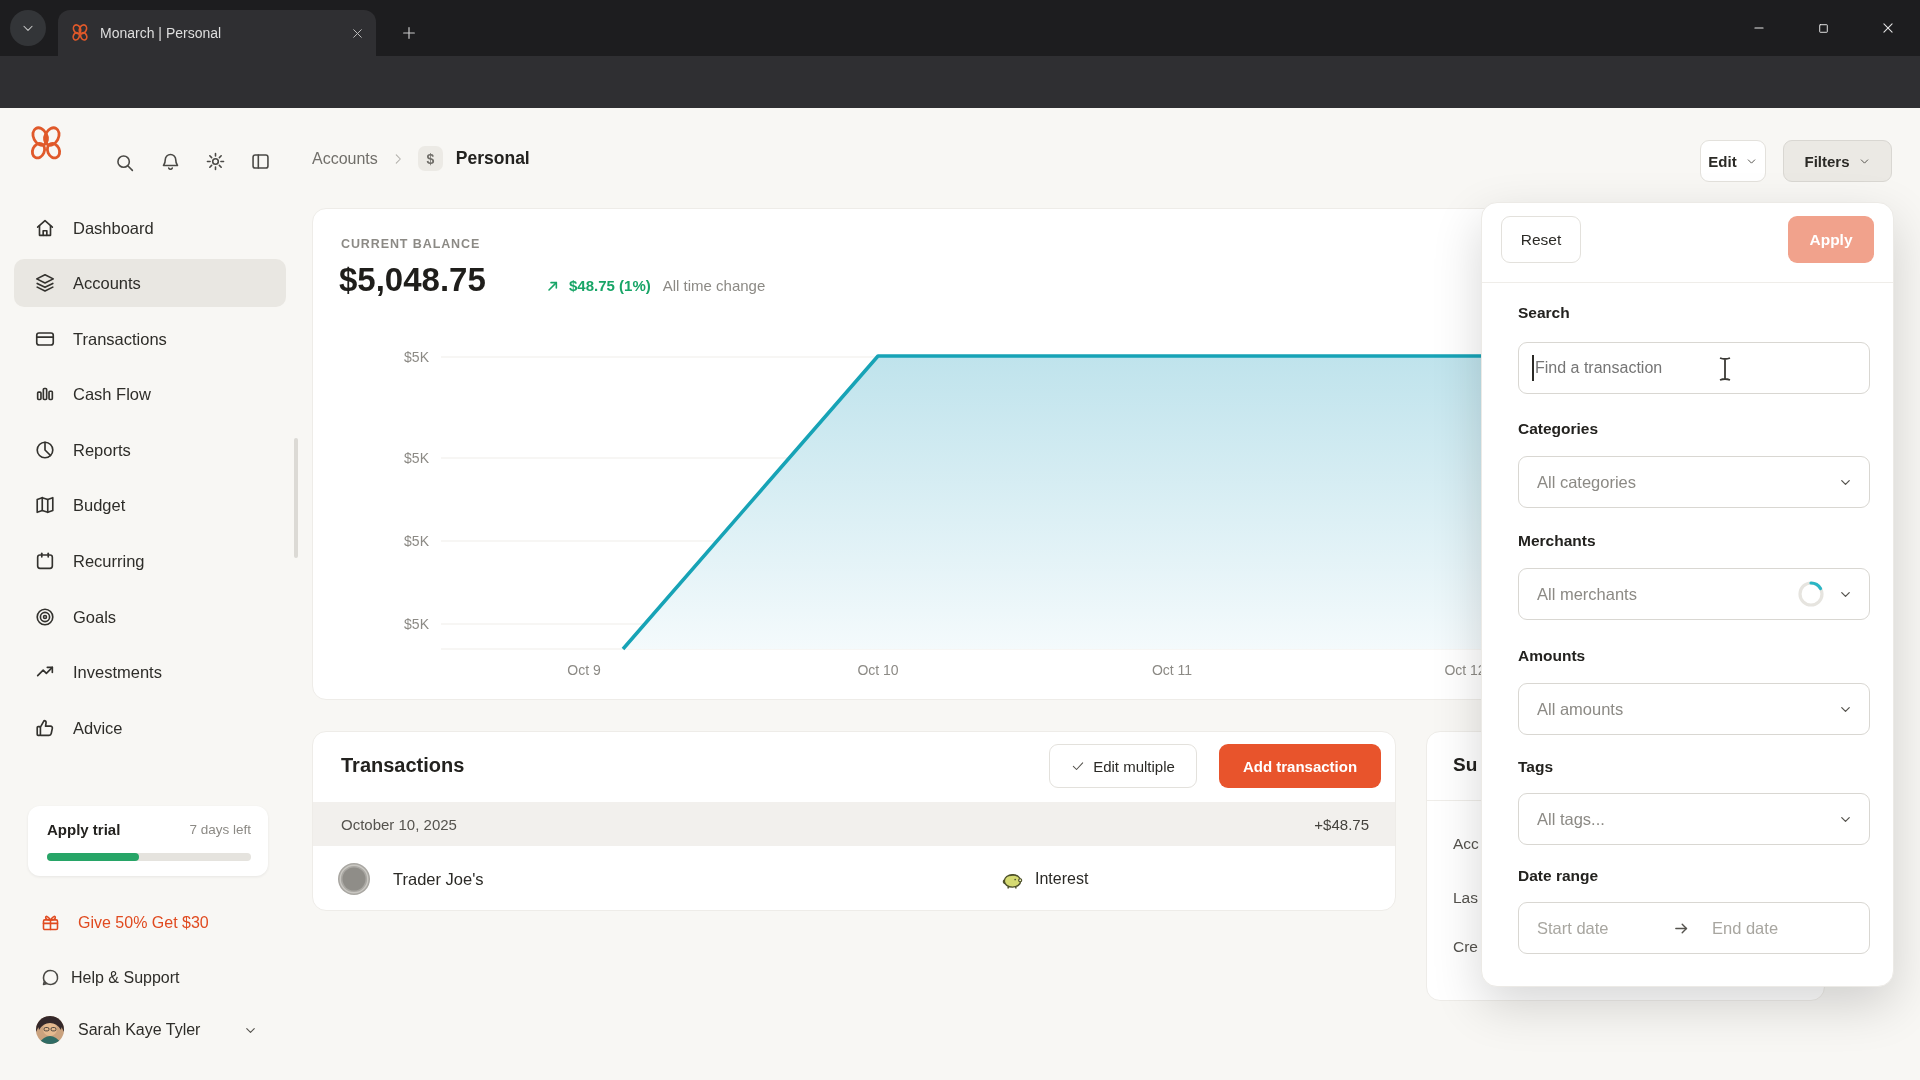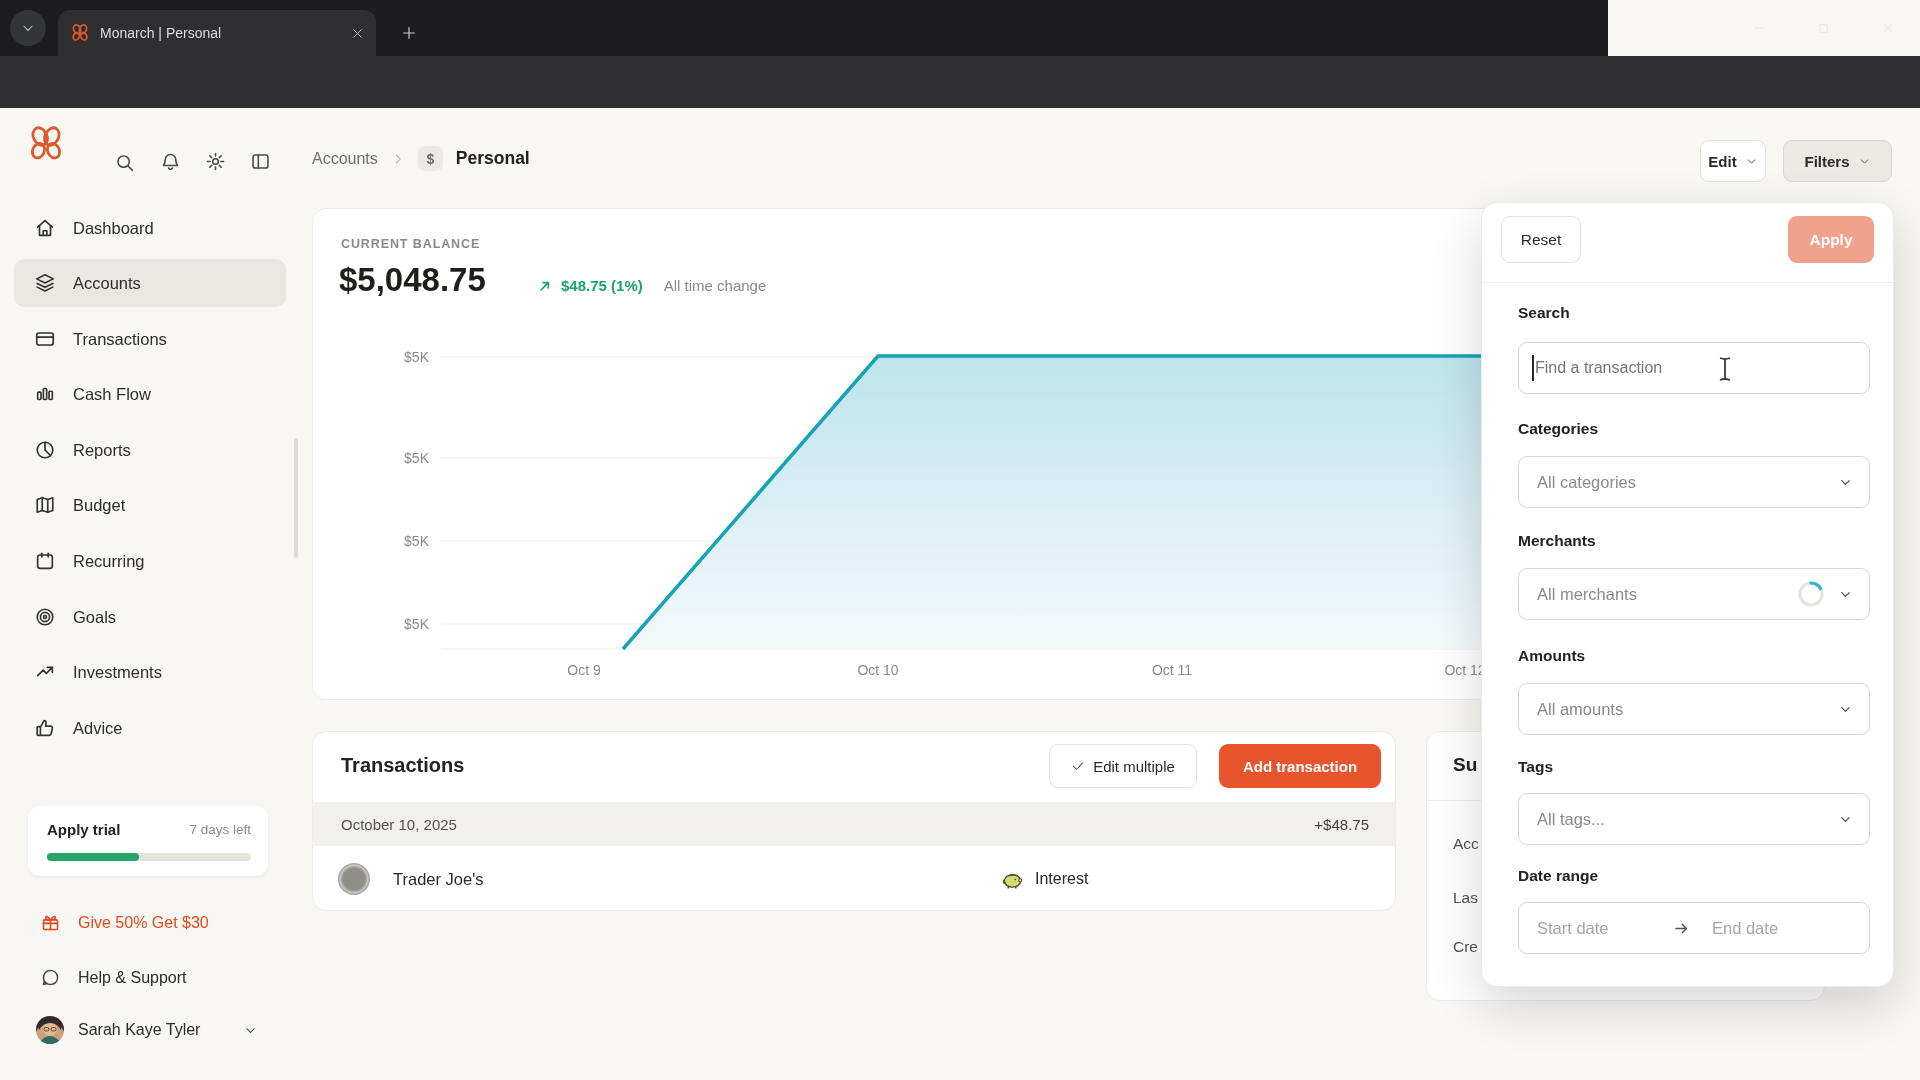--- a/index.html
+++ b/index.html
@@ -3,21 +3,21 @@
 <meta charset="utf-8">
 <style>
   html,body{margin:0;padding:0}
   body{width:1920px;height:1080px;overflow:hidden;background:#f8f7f4;
        font-family:"Liberation Sans",sans-serif;-webkit-font-smoothing:antialiased;position:relative}
   .abs{position:absolute}
   svg{display:block}
   .ic{stroke:currentColor;fill:none;stroke-width:1.8;stroke-linecap:round;stroke-linejoin:round}
 
   
-  .tabstrip{position:absolute;left:0;top:0;width:1608px;height:56px;background:#1d1d1f}
+  .tabstrip{position:absolute;left:0;top:0;width:1920px;height:56px;background:#1d1d1f}
   .tab{position:absolute;left:58px;top:10px;width:318px;height:46px;background:#2f2f32;
        border-radius:12px 12px 0 0;display:flex;align-items:center;padding:0 12px;box-sizing:border-box;color:#dedede}
   .toolbar{position:absolute;left:0;top:56px;width:1920px;height:52px;background:#2f2f32}
   .omnibox{position:absolute;left:172px;top:65px;width:1526px;height:35px;border-radius:18px;background:#1f1f21;
            display:flex;align-items:center;color:#d6d6d6}
   .chrome-btn{display:flex;align-items:center;justify-content:center;color:#c9c9c9}
 
   
   .app{position:absolute;left:0;top:108px;width:1920px;height:972px;background:#f8f7f4}
   .card{position:absolute;background:#fff;border:1px solid #eeece8;border-radius:14px;box-sizing:border-box}
@@ -289,21 +289,21 @@
     <div class="abs" style="left:40px;top:804px;display:flex;align-items:center;gap:17px;color:#e04a1f">
       <svg width="21" height="21" viewBox="0 0 24 24" class="ic">
         <rect x="4" y="9" width="16" height="11" rx="1.5"></rect>
           <line x1="4" y1="13" x2="20" y2="13"></line>
           <line x1="12" y1="9" x2="12" y2="20"></line>
         <path d="M12 9c-4 0-5.5-1.2-5.5-2.7S8.5 3.6 12 9zM12 9c4 0 5.5-1.2 5.5-2.7S15.5 3.6 12 9z"></path>
         </svg>
       <span style="font-size:16px;font-weight:400">Give 50% Get $30</span>
     </div>
 
-    <div class="abs" style="left:40px;top:859px;display:flex;align-items:center;gap:17px;color:#2e2d29">
+    <div class="abs" style="left:40px;top:859px;display:flex;align-items:center;gap:10px;color:#2e2d29">
       <svg width="21" height="21" viewBox="0 0 24 24" class="ic" style="color:#4a4945">
         <path d="M12 4a8 8 0 1 1-6.9 12L4 20l4-1.1A8 8 0 0 1 12 4z"></path>
         </svg>
       <span style="font-size:16px;font-weight:500">Help &amp; Support</span>
     </div>
 
     <div class="abs" style="left:36px;top:908px;width:240px;display:flex;align-items:center;gap:14px;color:#2e2d29">
       <svg width="28" height="28" viewBox="0 0 28 28">
         <defs>
             <clipPath id="avc">
@@ -347,27 +347,27 @@
   <div class="btn abs" style="left:1783px;top:32px;width:109px;height:42px;background:#ebe9e4;border:1px solid #d9d7d2;color:#2b2a26">
     <span>Filters</span>
     <svg width="13" height="13" viewBox="0 0 24 24" class="ic" style="color:#55534e">
         <polyline points="6,9 12,15 18,9"></polyline>
       </svg>
   </div>
 
   <div class="card" style="left:312px;top:100px;width:1518px;height:492px">
     <span style="position:absolute;left:28px;top:28px;font-size:12.5px;font-weight:700;letter-spacing:.9px;color:#8c8a85">CURRENT BALANCE</span>
     <span style="position:absolute;left:26px;top:52px;font-size:33px;font-weight:700;color:#1f1e1b">$5,048.75</span>
-    <div class="abs" style="left:224px;top:68px;display:flex;align-items:center;gap:8px">
+    <div class="abs" style="left:232px;top:68px;display:flex;align-items:center;gap:8px">
       <svg width="16" height="16" viewBox="0 0 24 24" class="ic" style="color:#18a567;stroke-width:2.4">
           <line x1="6" y1="18" x2="17" y2="7"></line>
           <polyline points="9,7 17,7 17,15"></polyline>
         </svg>
       <span style="font-size:15px;font-weight:700;color:#18a567">$48.75 (1%)</span>
-      <span style="font-size:15px;color:#8c8a85;margin-left:13px">All time change</span>
+      <span style="font-size:15px;color:#8c8a85;margin-left:4px">All time change</span>
     </div>
 
     <svg class="abs" style="left:58px;top:132px" width="1460" height="346" viewBox="0 0 1460 346">
       <defs>
         <linearGradient id="areaGrad" x1="0" y1="0" x2="0" y2="1">
           <stop offset="0" stop-color="#bfe3ec"></stop>
             <stop offset="1" stop-color="#f4fafc"></stop>
         </linearGradient>
       </defs>
       <line class="grid-line" x1="70" y1="16" x2="1460" y2="16"></line>

